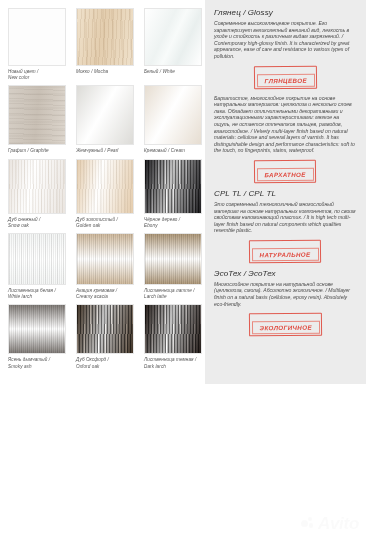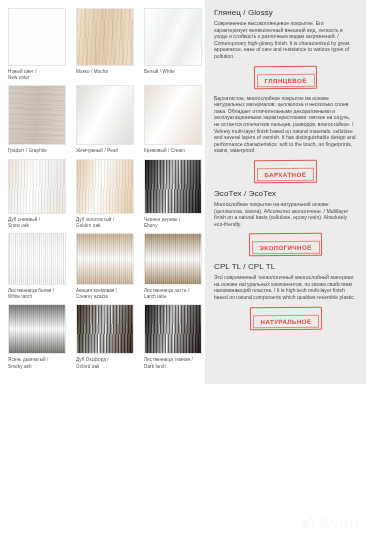--- a/index.html
+++ b/index.html
@@ -3,21 +3,21 @@
 <meta charset="utf-8">
 <style>
   * { box-sizing: border-box; margin:0; padding:0; }
   html,body { width:366px; height:540px; }
   body {
     font-family: "Liberation Sans", sans-serif;
     background:#ffffff;
     position:relative;
     overflow:hidden;
   }
-  .page { display:flex; width:366px; height:384px; }
+  .page { display:flex; width:366px; height:384px;font-style:italic; }
 
   
   .swatch-panel {
     width:205px;
     background:#ffffff;
     padding:8px 0 0 8px;
     position:relative;
   }
   .swatch-row {
     display:flex;
@@ -274,31 +274,31 @@
             <span class="stamp"><span class="stamp-inner">ГЛЯНЦЕВОЕ</span></span>
           </div>
         </div>
         <div class="section">
           <div class="sec-body">Бархатистое, многослойное покрытие на основе натуральных материалов: целлюлоза и несколько слоев лака. Обладает отличительными декоративными и эксплуатационными характеристиками: мягкое на ощупь, не остается отпечатков пальцев, разводов, влагостойкое. / Velvety multi-layer finish based on natural materials: cellulose and several layers of varnish. It has distinguishable design and performance characteristics: soft to the touch, no fingerprints, stains, waterproof.</div>
           <div class="stamp-wrap">
             <span class="stamp"><span class="stamp-inner">БАРХАТНОЕ</span></span>
           </div>
         </div>
         <div class="section">
+          <div class="sec-title">CPL TL / CPL TL</div>
+          <div class="sec-body">Это современный технологичный многослойный материал на основе натуральных компонентов, по своим свойствам напоминающий пластик. / It is high tech multi-layer finish based on natural components which qualities resemble plastic.</div>
+          <div class="stamp-wrap">
+            <span class="stamp"><span class="stamp-inner">НАТУРАЛЬНОЕ</span></span>
+          </div>
+        </div>
+        <div class="section">
           <div class="sec-title">ЭсоТех / ЭсоТех</div>
           <div class="sec-body">Многослойное покрытие на натуральной основе (целлюлоза, смола). Абсолютно экологичное. / Multilayer finish on a natural basis (cellulose, epoxy resin). Absolutely eco-friendly.</div>
           <div class="stamp-wrap">
             <span class="stamp"><span class="stamp-inner">ЭКОЛОГИЧНОЕ</span></span>
-          </div>
-        </div>
-        <div class="section">
-          <div class="sec-title">CPL TL / CPL TL</div>
-          <div class="sec-body">Это современный технологичный многослойный материал на основе натуральных компонентов, по своим свойствам напоминающий пластик. / It is high tech multi-layer finish based on natural components which qualities resemble plastic.</div>
-          <div class="stamp-wrap">
-            <span class="stamp"><span class="stamp-inner">НАТУРАЛЬНОЕ</span></span>
           </div>
         </div>
       </div>
   </div>
 
   <div class="watermark">
     <span class="wm-dots">
       <i class="wm-d1"></i>
         <i class="wm-d2"></i>
         <i class="wm-d3"></i>

